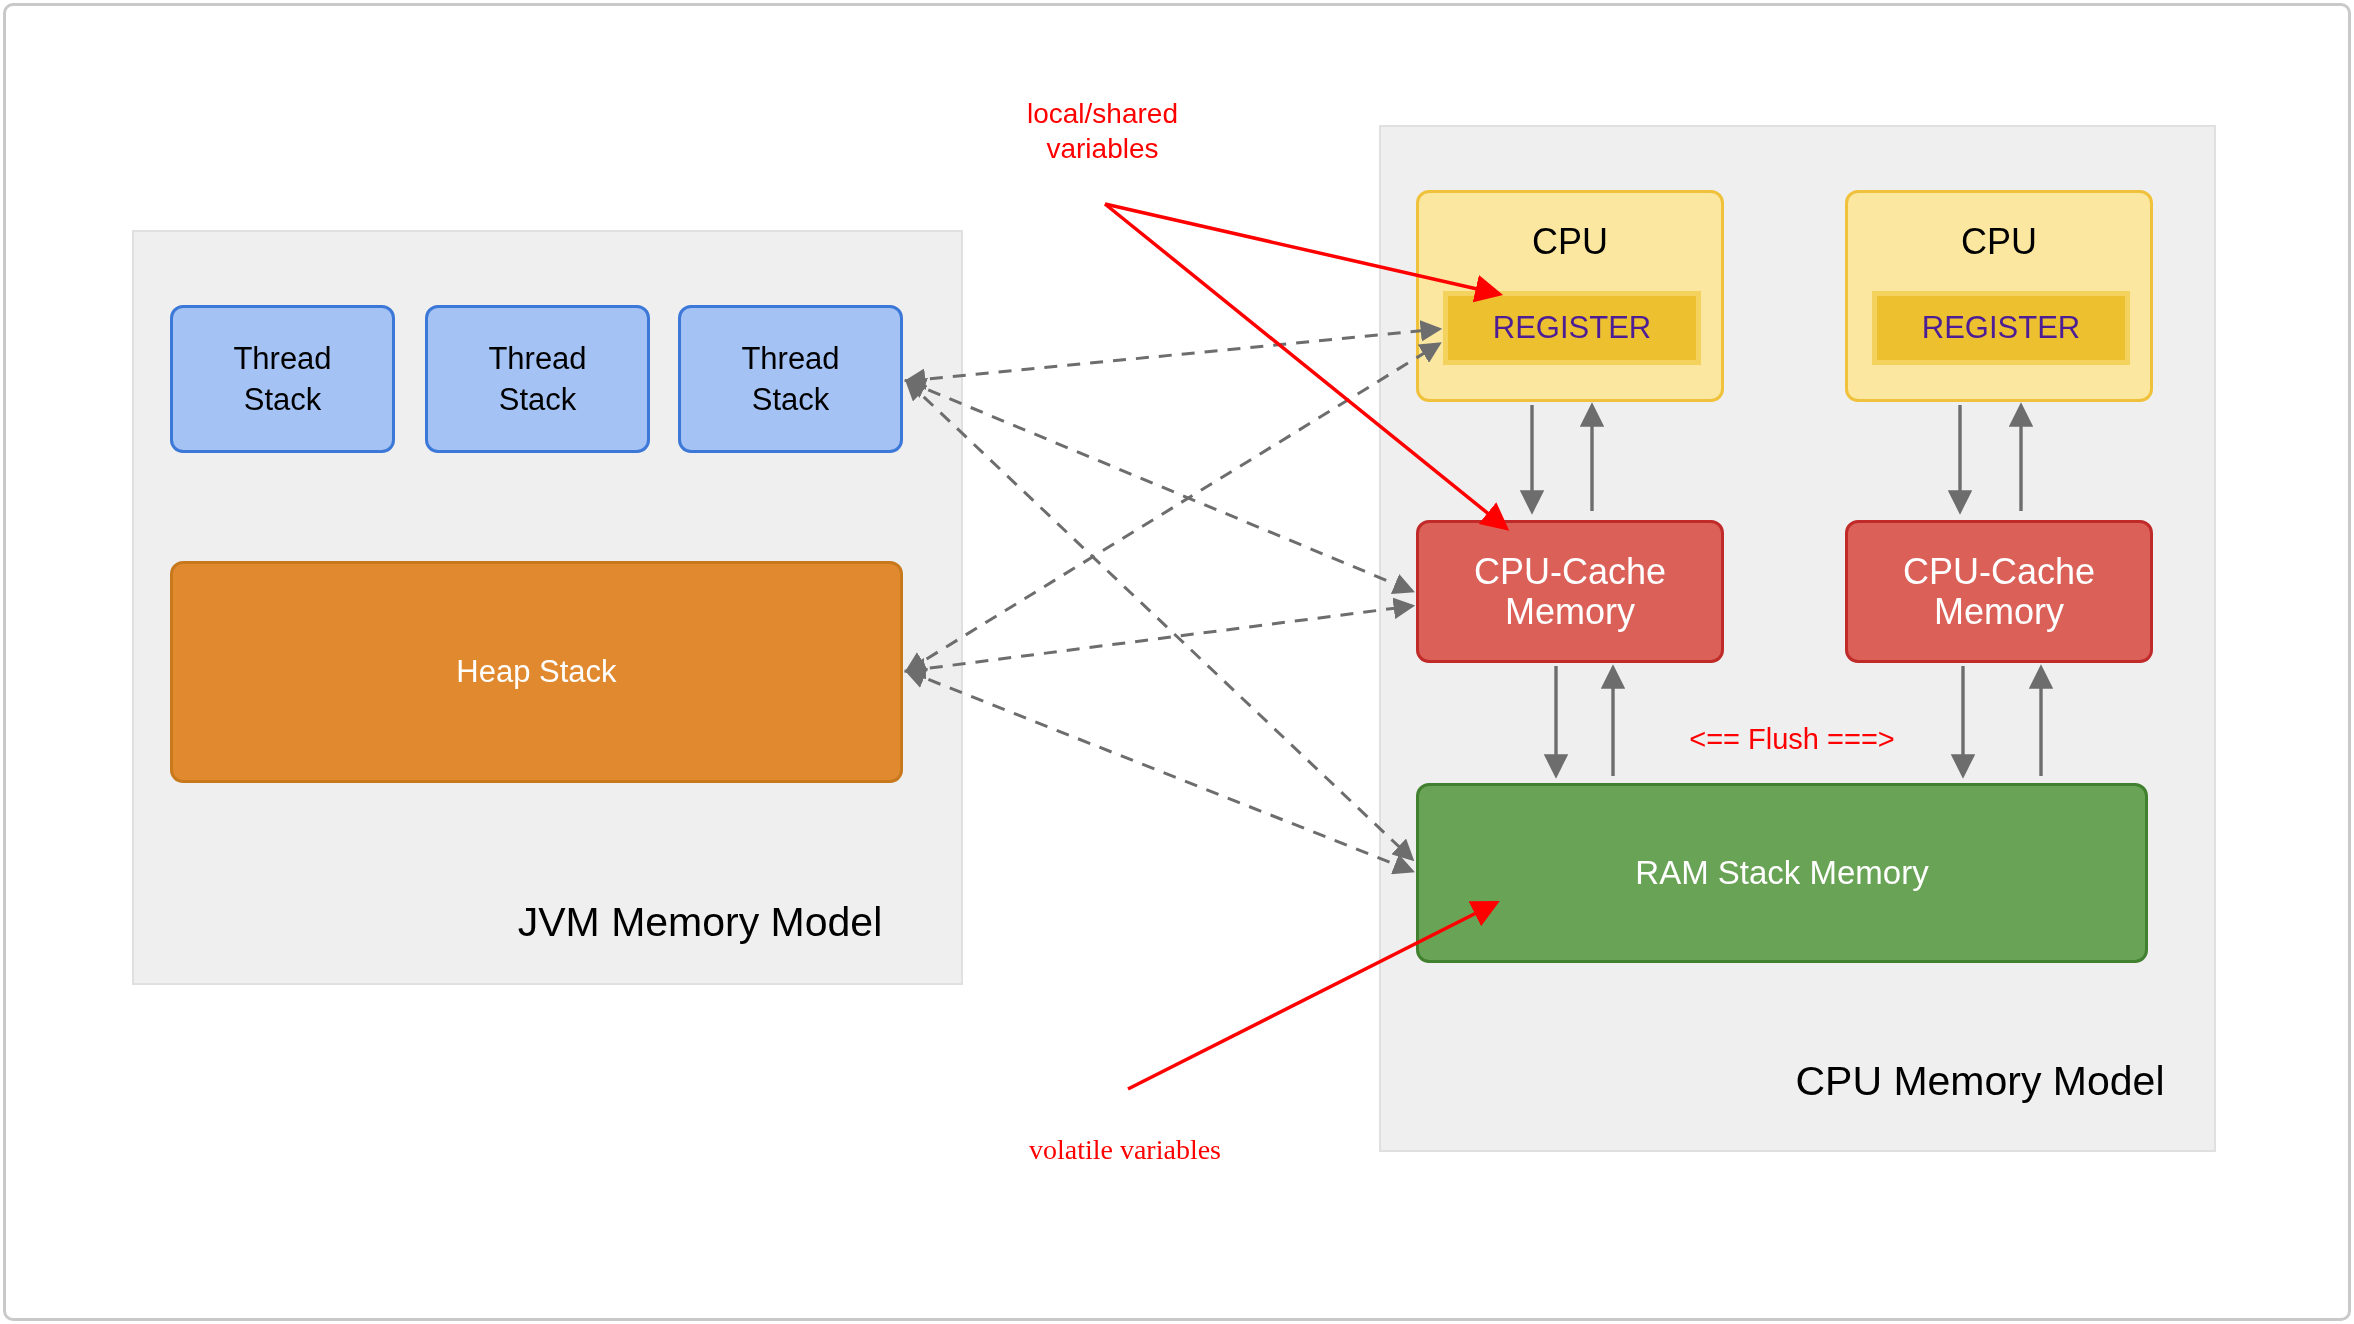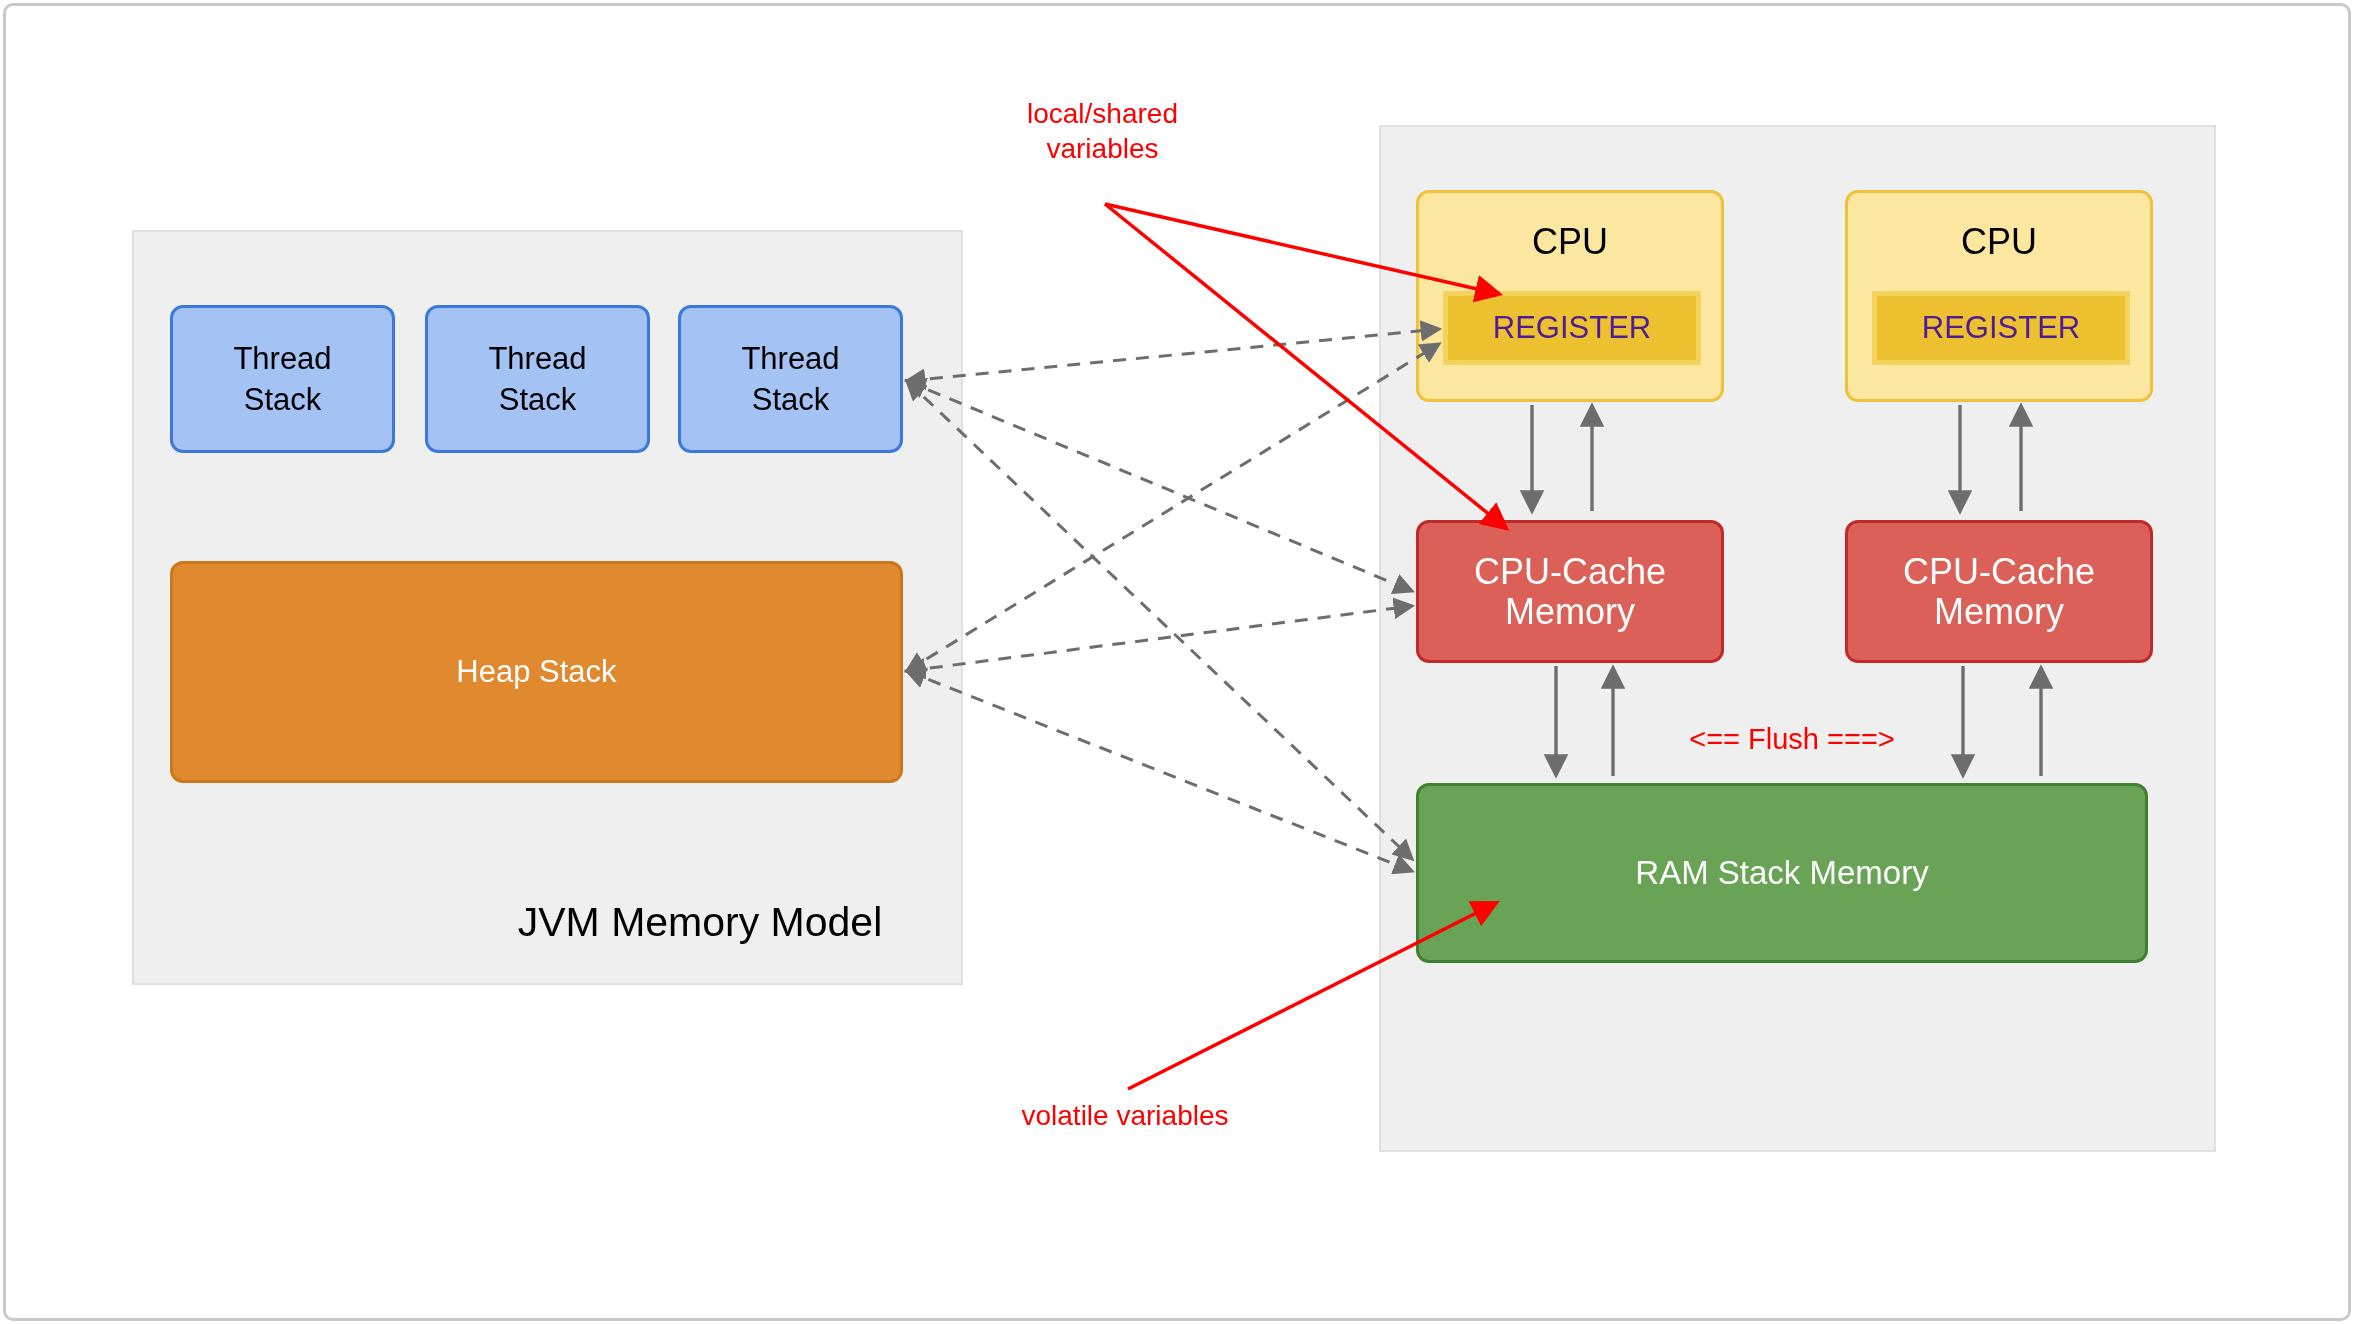--- a/index.html
+++ b/index.html
@@ -174,29 +174,30 @@
     <div>
       <div>CPU-Cache</div>
       <div>Memory</div>
     </div>
   </div>
 
   <div class="box ram">
     <span>RAM Stack Memory</span>
   </div>
 
+  <div class="panel-title" style="left:1700px; top:1058px; width:560px;">CPU Memory Model</div>
 
   <div class="red-note" style="left:955px; top:96px; width:295px;">
     <div>local/shared</div>
     <div>variables</div>
   </div>
 
   <div class="red-note" style="left:1657px; top:722px; width:270px; font-size:29px;">&lt;== Flush ===&gt;</div>
 
-  <div class="red-note" style="left:945px; top:1098px; width:360px;">volatile variables</div>
+  <div class="red-note" style="left:945px; top:1132px; width:360px;font-family:Liberation Serif, serif;">volatile variables</div>
 
   <svg class="arrows" viewBox="0 0 2354 1324">
     <defs>
       <marker id="ga" viewBox="0 0 10 10" refX="8.5" refY="5" markerWidth="7.2" markerHeight="7.2" orient="auto-start-reverse" markerUnits="strokeWidth">
         <path d="M0,0 L10,5 L0,10 z" fill="#6d6d6d"></path>
       </marker>
       <marker id="ra" viewBox="0 0 10 10" refX="8.5" refY="5" markerWidth="8" markerHeight="8" orient="auto" markerUnits="strokeWidth">
         <path d="M0,0 L10,5 L0,10 z" fill="#ff0000"></path>
       </marker>
     </defs>

